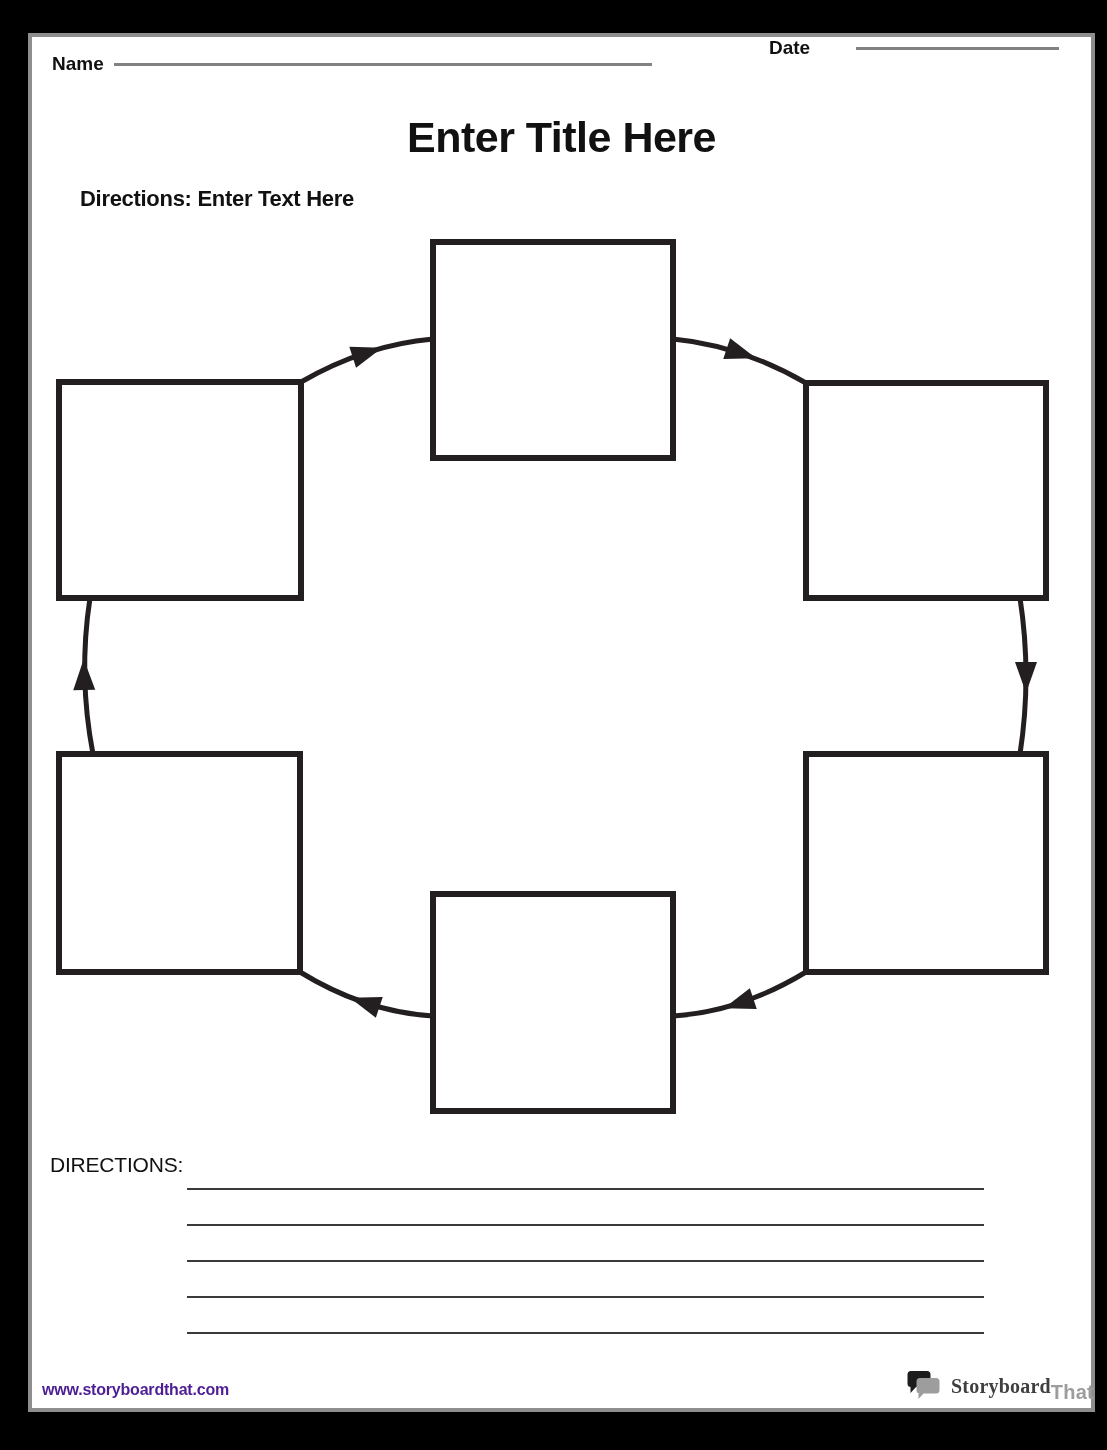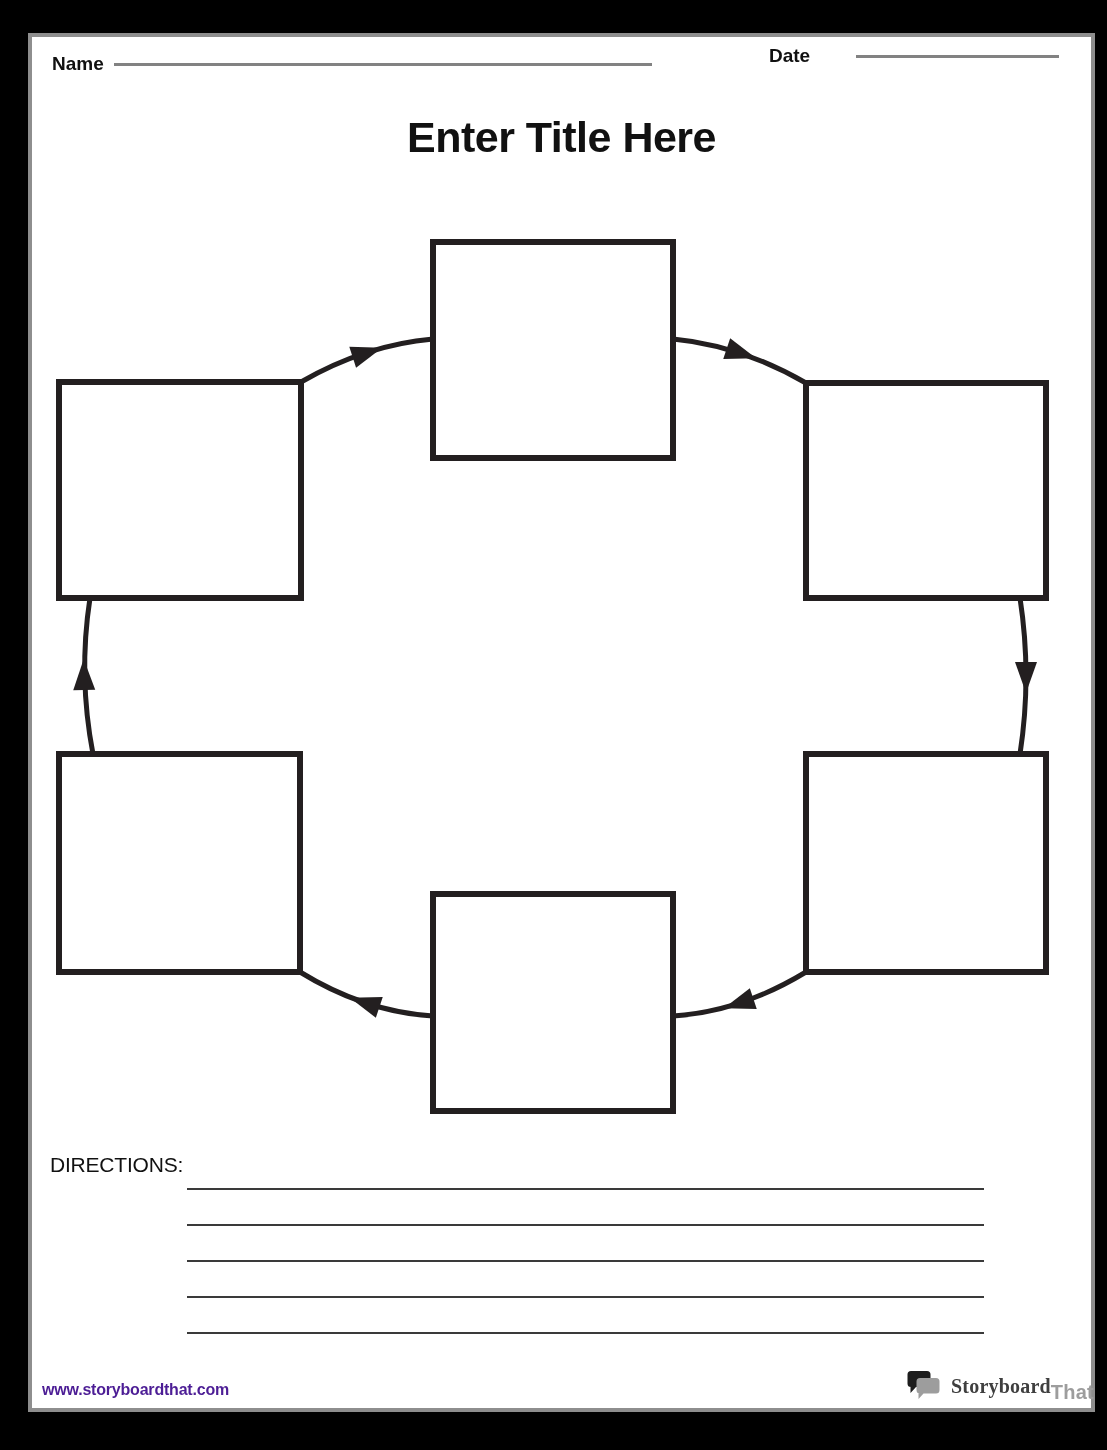--- a/index.html
+++ b/index.html
@@ -56,27 +56,28 @@
 </style>
 </head>
 <body>
 
 <div class="page">
 
   <div class="fill-row" style="left:20px;top:16px;width:600px;">
     <span class="lbl">Name</span>
     <span class="line"></span>
   </div>
-  <div class="fill-row" style="left:737px;top:8px;width:290px;gap:36px;">
+  <div class="fill-row" style="left:737px;top:0;width:290px;gap:36px;">
     <span class="lbl">Date</span>
     <span class="line"></span>
   </div>
 
   <div class="title">Enter Title Here</div>
 
+  <div class="dir-inline">Directions: Enter Text Here</div>
 
   <svg class="diagram" width="1059" height="1371" viewBox="0 0 1059 1371">
 
     <g>
       <path class="arrow" d="M269,345 Q333,308 401,302"></path>
       <polygon class="head" points="17,0 -14,-11 -14,11" transform="translate(334,316) rotate(-18)"></polygon>
 
       <path class="arrow" d="M641,302 Q708,308 774,346"></path>
       <polygon class="head" points="17,0 -14,-11 -14,11" transform="translate(708,316) rotate(18.3)"></polygon>
 

